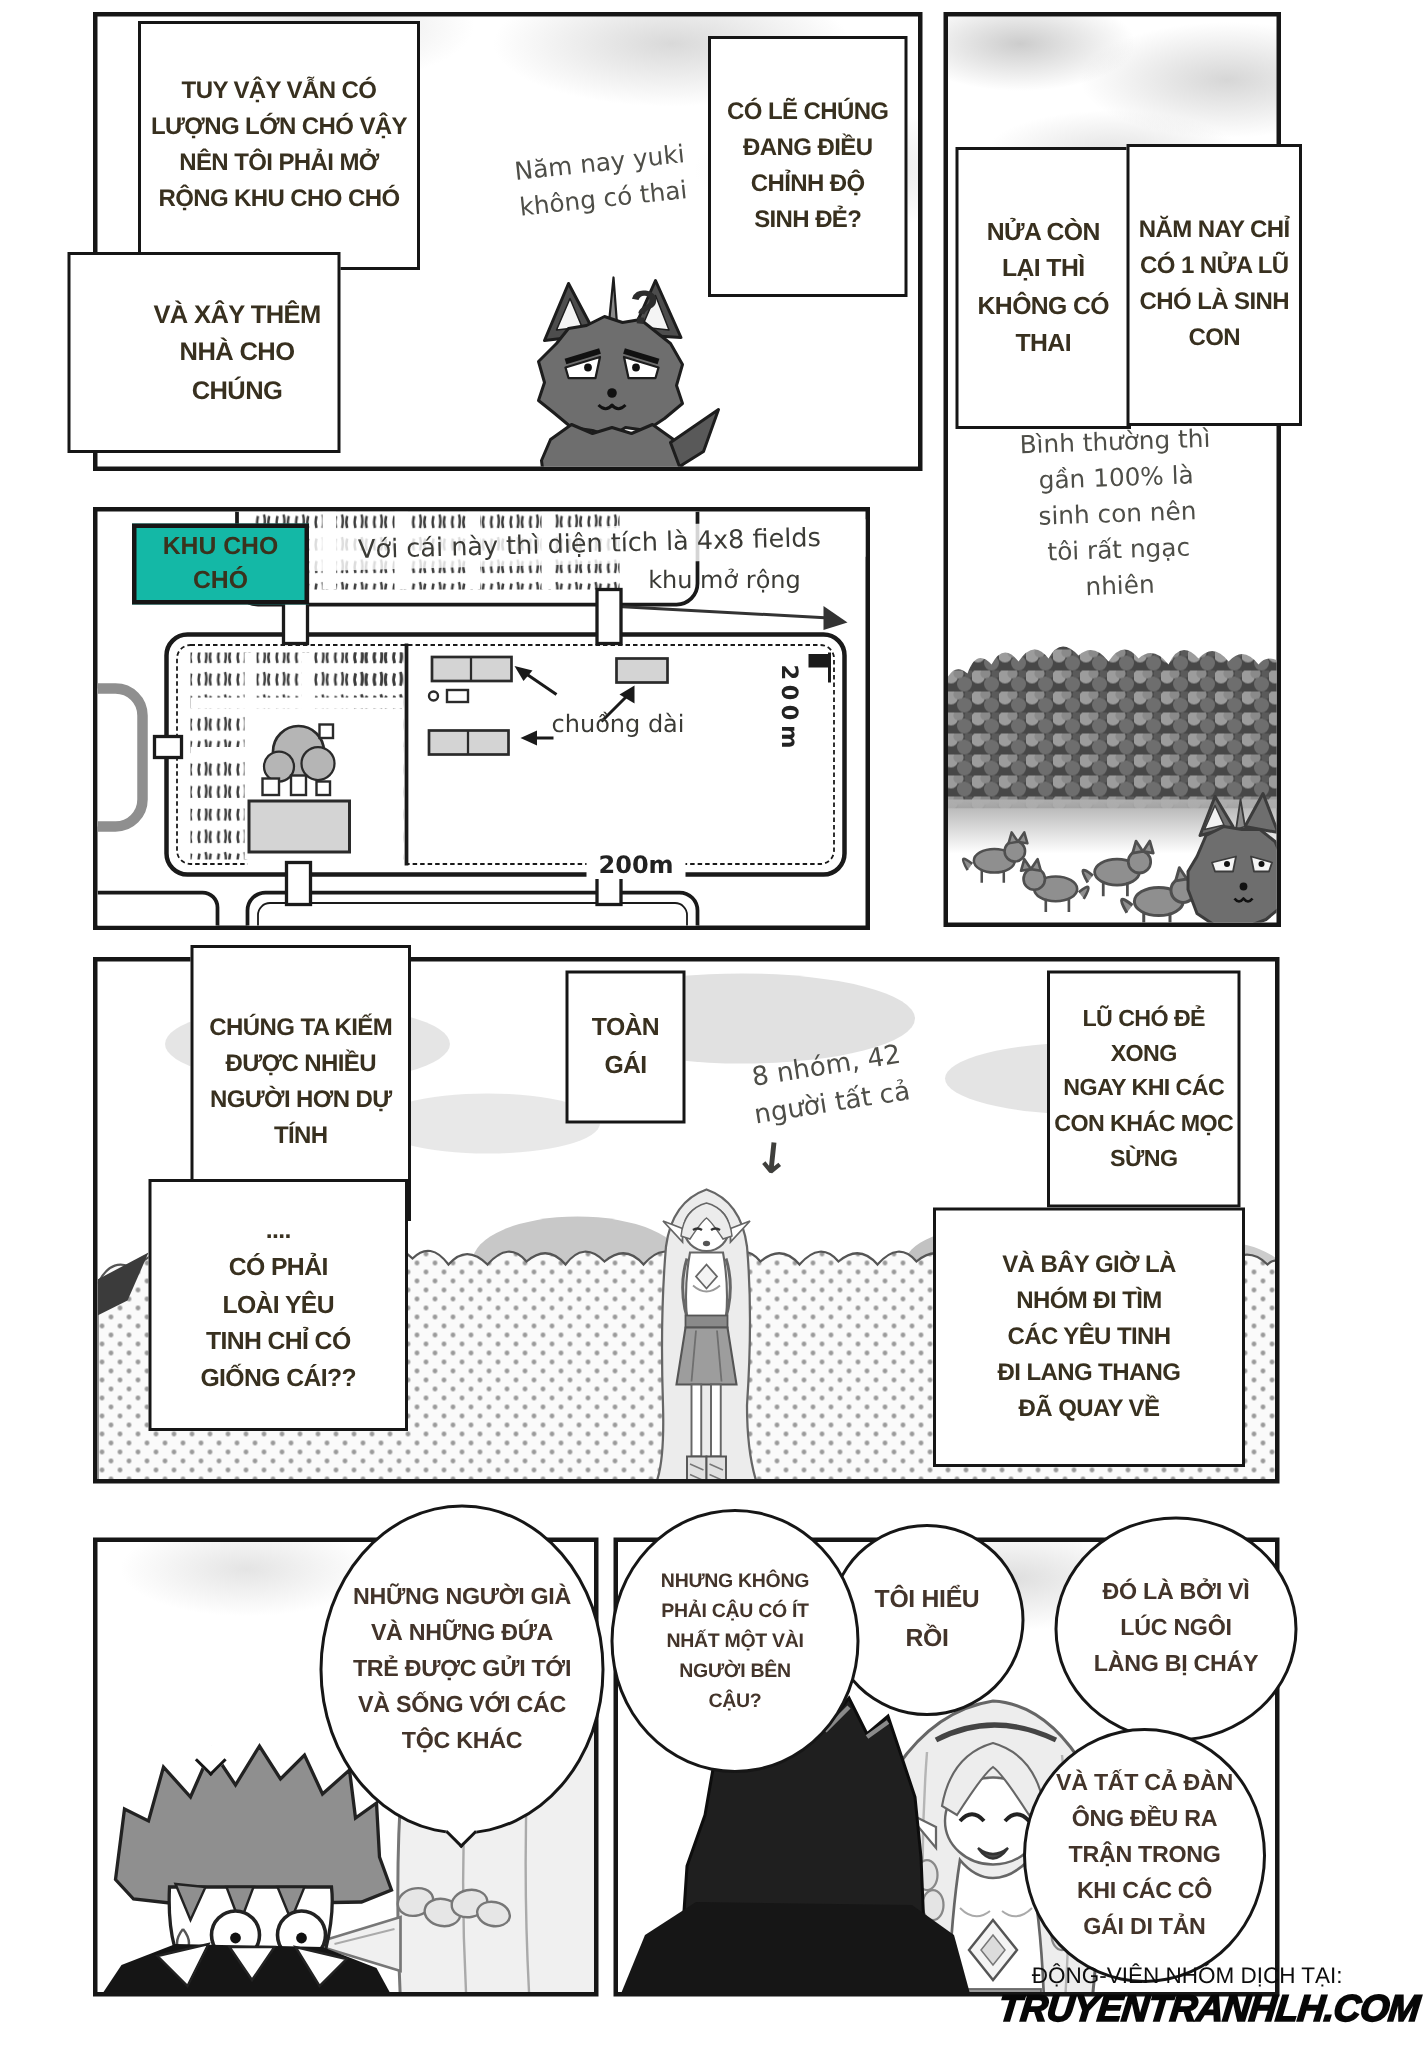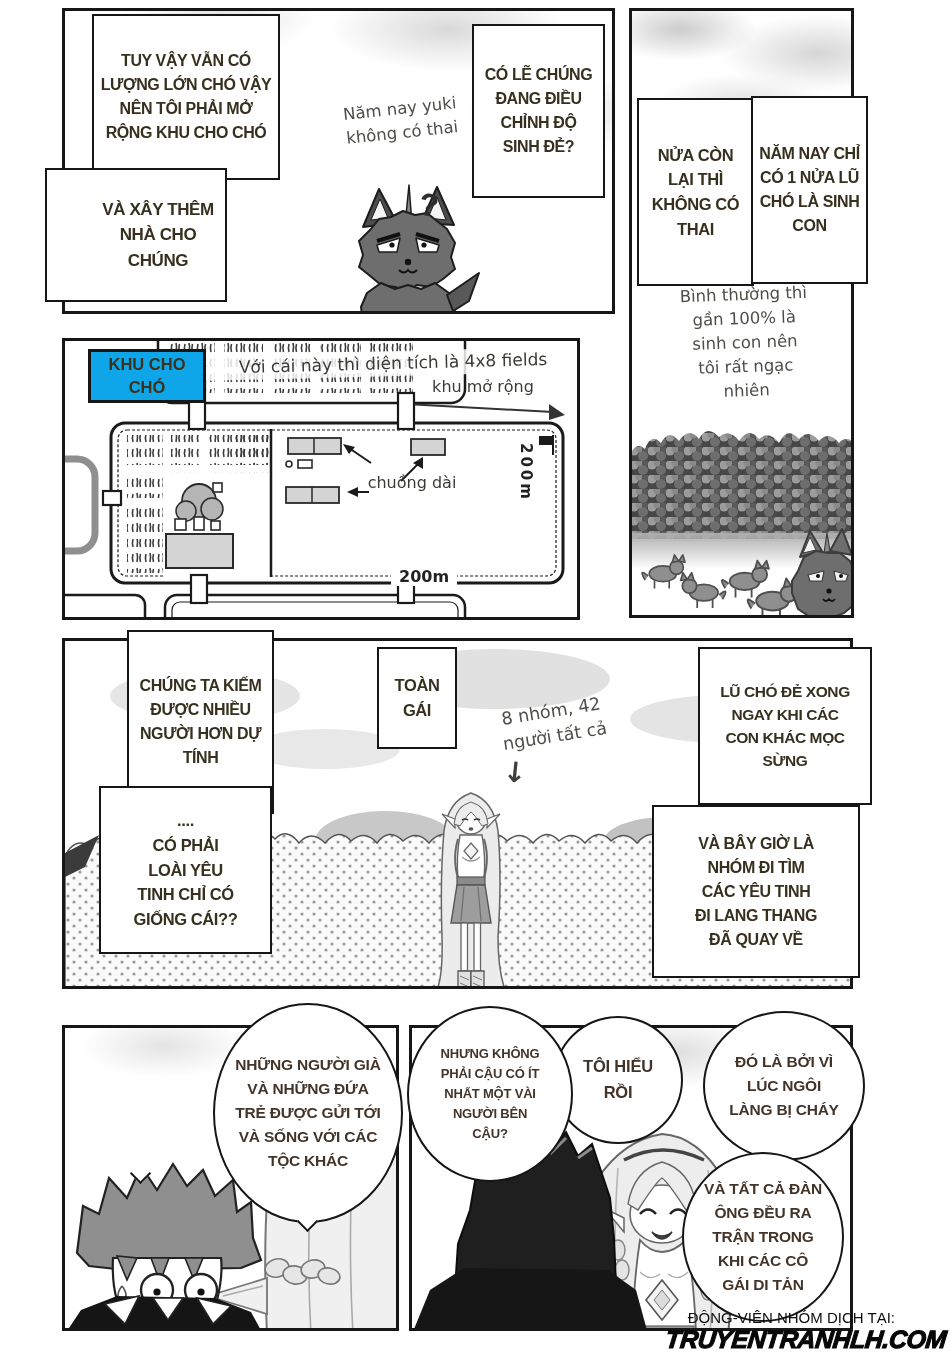--- a/index.html
+++ b/index.html
@@ -24,21 +24,21 @@
       background-image:radial-gradient(ellipse 110px 45px at 22% 3%,#cccccc 0%,rgba(204,204,204,0) 70%),
                        radial-gradient(ellipse 140px 55px at 85% 7%,#d6d6d6 0%,rgba(214,214,214,0) 70%),
                        radial-gradient(ellipse 120px 40px at 50% 15%,#e3e3e3 0%,rgba(227,227,227,0) 70%);}
   #p3{left:62px;top:338px;width:518px;height:282px;}
   #p4{left:62px;top:638px;width:791px;height:351px;}
   #p5{left:62px;top:1025px;width:337px;height:306px;
       background-image:radial-gradient(ellipse 120px 45px at 30% 6%,#e4e4e4 0%,rgba(228,228,228,0) 70%);}
   #p6{left:409px;top:1025px;width:444px;height:306px;
       background-image:radial-gradient(ellipse 130px 50px at 60% 8%,#dedede 0%,rgba(222,222,222,0) 70%),
                        radial-gradient(ellipse 100px 40px at 90% 30%,#e5e5e5 0%,rgba(229,229,229,0) 70%);}
-  #map-title{position:absolute;left:23px;top:8px;width:118px;height:54px;background:#0ea5e9;
+  #map-title{position:absolute;left:23px;top:8px;width:118px;height:54px;background:#14b8a6;
              border:3px solid #161616;box-sizing:border-box;display:flex;align-items:center;justify-content:center;
              text-align:center;font-weight:bold;font-size:16.5px;color:#3a321d;white-space:pre-line;line-height:1.4;z-index:6;}
   .mapnote{color:#3b3b36;}
   #v200{position:absolute;left:452px;top:102px;height:90px;writing-mode:vertical-rl;
         font-family:"DejaVu Sans",sans-serif;font-weight:bold;font-size:15px;color:#222;letter-spacing:3px;z-index:5;}
   #b200{position:absolute;left:326px;top:226px;background:#fff;padding:0 8px;
         font-family:"DejaVu Sans",sans-serif;font-weight:bold;font-size:16px;color:#222;z-index:5;}
   #credit1{position:absolute;left:640px;top:1309px;width:255px;text-align:right;
            font-weight:normal;font-size:15px;color:#0d0d0d;z-index:8;}
   #credit2{position:absolute;left:650px;top:1325px;width:296px;text-align:right;font-style:italic;
@@ -352,25 +352,25 @@
 ĐƯỢC NHIỀU
 NGƯỜI HƠN DỰ
 TÍNH</div>
   <div class="bubble" style="left:377px;top:647px;width:80px;height:102px;font-size:16.5px;">TOÀN
 GÁI</div>
   <div class="bubble" style="left:99px;top:786px;width:173px;height:168px;font-size:16.5px;">....
 CÓ PHẢI
 LOÀI YÊU
 TINH CHỈ CÓ
 GIỐNG CÁI??</div>
-  <div class="bubble" style="left:698px;top:647px;width:174px;height:158px;font-size:15.5px;">LŨ CHÓ ĐẺ XONG
+  <div class="bubble" style="left:698px;top:647px;width:129px;height:158px;font-size:15.5px;">LŨ CHÓ ĐẺ XONG
 NGAY KHI CÁC
 CON KHÁC MỌC
 SỪNG</div>
-  <div class="bubble" style="left:652px;top:805px;width:208px;height:173px;font-size:16px;">VÀ BÂY GIỜ LÀ
+  <div class="bubble" style="left:622px;top:805px;width:208px;height:173px;font-size:16px;">VÀ BÂY GIỜ LÀ
 NHÓM ĐI TÌM
 CÁC YÊU TINH
 ĐI LANG THANG
 ĐÃ QUAY VỀ</div>
   <div class="tail" style="left:133px;top:1166px;"></div>
   <div class="bubble round" style="left:213px;top:1003px;width:190px;height:220px;font-size:15.5px;">NHỮNG NGƯỜI GIÀ
 VÀ NHỮNG ĐỨA
 TRẺ ĐƯỢC GỬI TỚI
 VÀ SỐNG VỚI CÁC
 TỘC KHÁC</div>

